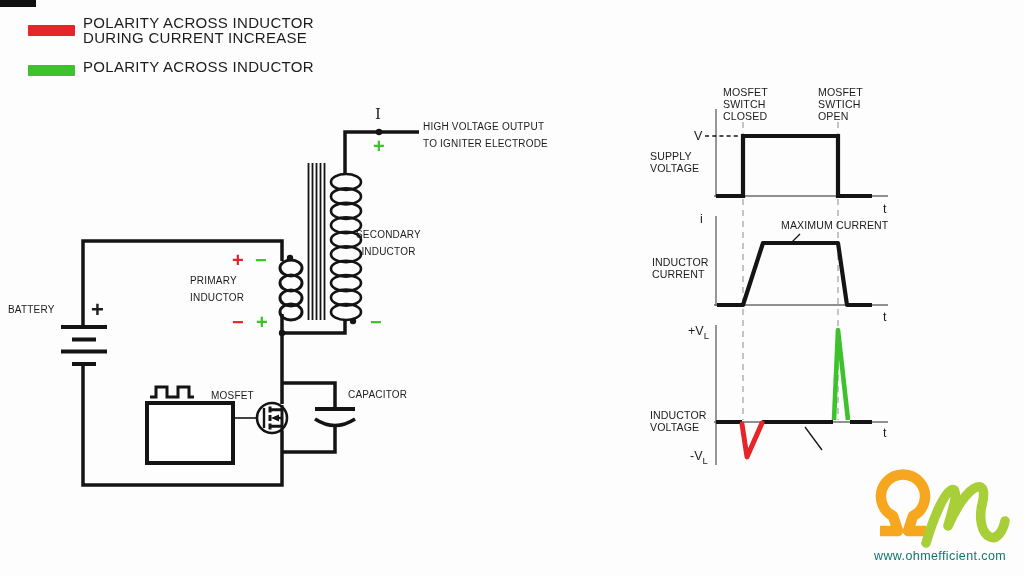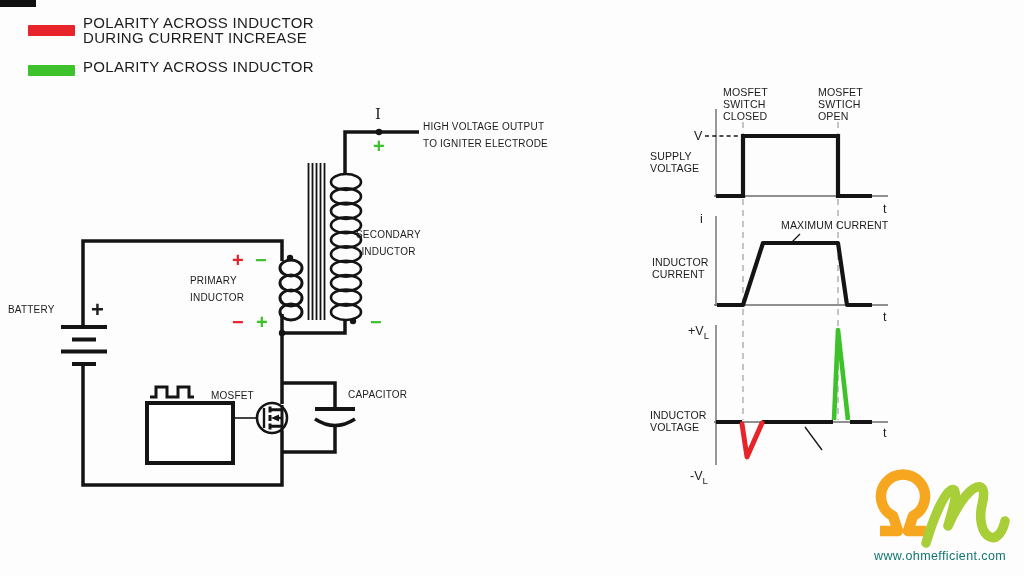--- a/index.html
+++ b/index.html
@@ -196,18 +196,18 @@
     <span class="ln">CURRENT</span>
   </div>
   <div class="lbl g10" style="left:781px;top:219px;">MAXIMUM CURRENT</div>
   <div class="lbl ax" style="left:883px;top:310px;">t</div>
 
   <div class="lbl ax" style="left:688px;top:324px;"><span>+V</span><sub>L</sub></div>
   <div class="lbl g10" style="left:650px;top:410px;">
     <span class="ln">INDUCTOR</span>
     <span class="ln">VOLTAGE</span>
   </div>
-  <div class="lbl ax" style="left:690px;top:449px;margin-top:20px;"><span>-V</span><sub>L</sub></div>
+  <div class="lbl ax" style="left:690px;top:449px;"><span>-V</span><sub>L</sub></div>
   <div class="lbl ax" style="left:883px;top:426px;">t</div>
 
   <div id="site">www.ohmefficient.com</div>
 
 </div>
 
 </body></html>

